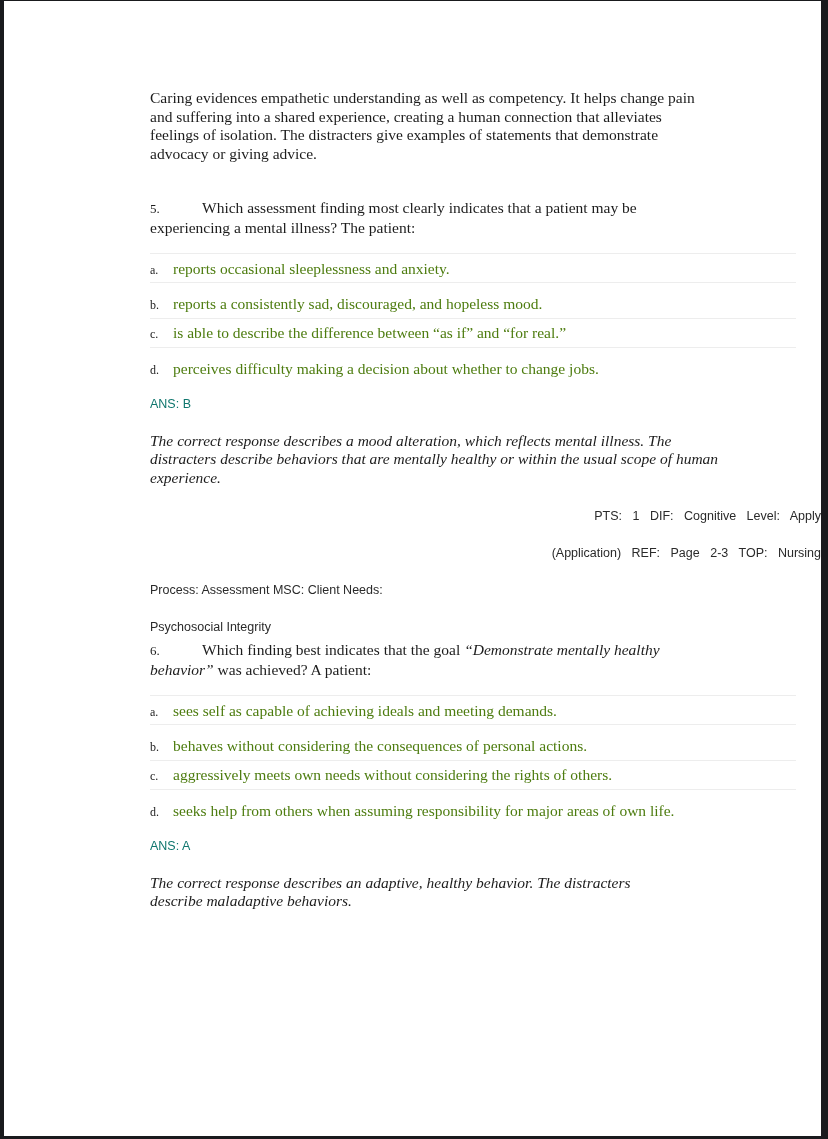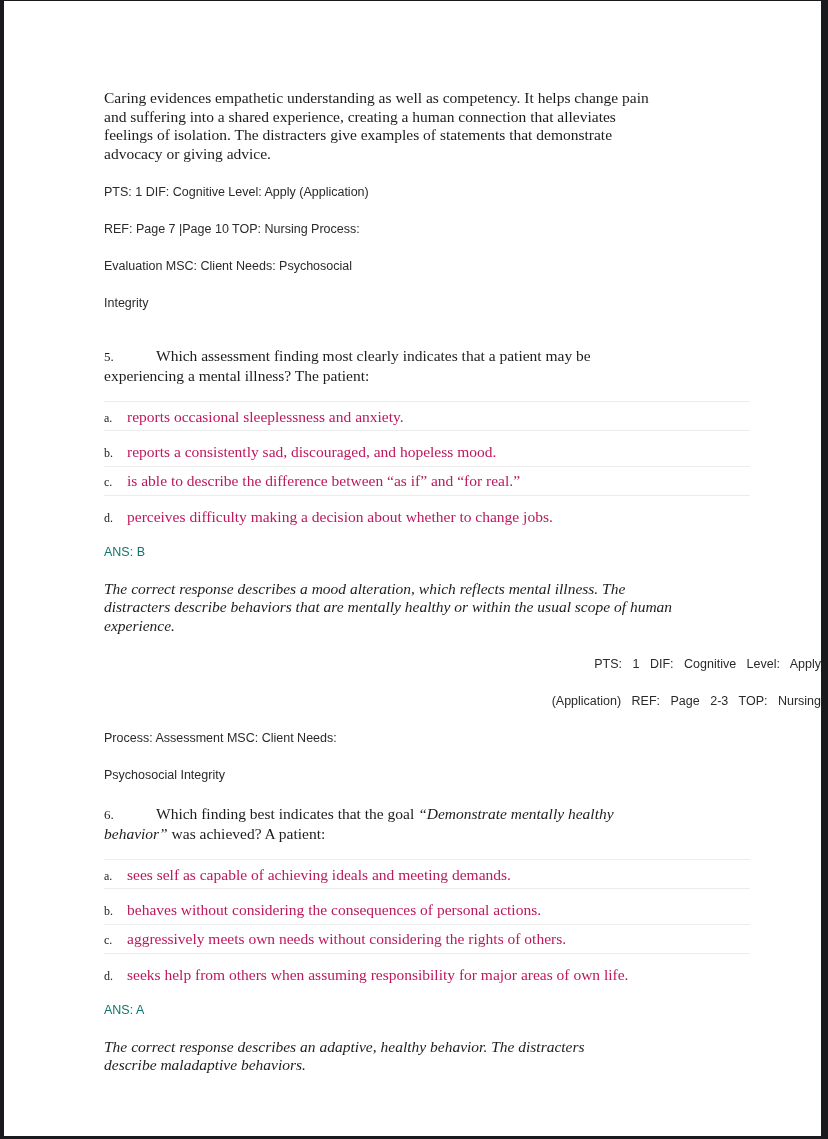--- a/index.html
+++ b/index.html
@@ -11,20 +11,21 @@
     overflow: hidden;
   }
   .page {
     position: absolute;
     left: 4px;
     top: 1px;
     right: 7px;
     bottom: 3px;
     background: #ffffff;
     overflow: hidden;
+    padding-left: 46px;
   }
   .content {
     padding: 88px 0 0 100px;
   }
   .serif {
     font-family: "Liberation Serif", serif;
     font-size: 15.5px;
     line-height: 18.5px;
     color: #1c1c1c;
     white-space: pre-line;
@@ -35,21 +36,21 @@
     font-family: "Liberation Sans", sans-serif;
     font-size: 12.5px;
     line-height: 15px;
     color: #2a2a2a;
     margin: 0 0 22px 0;
     white-space: pre;
   }
   .meta-line:last-child { margin-bottom: 0; }
   .meta-wide { word-spacing: 7px; text-align: right; }
   .question { margin-top: 36px; width: 646px; }
-  .question.q6 { margin-top: 22px; }
+  .question.q6 { margin-top: 6px; }
   .qnum {
     display: inline-block;
     width: 52px;
     font-size: 13px;
   }
   .opt-table { margin-top: 10px; width: 646px; }
   .opt-row {
     display: flex;
     align-items: baseline;
   }
@@ -60,21 +61,21 @@
   .opt-letter {
     flex: 0 0 23px;
     font-family: "Liberation Serif", serif;
     font-size: 12px;
     color: #1c1c1c;
   }
   .opt-text {
     font-family: "Liberation Serif", serif;
     font-size: 15.5px;
     line-height: 18.5px;
-    color: #be185d;
+    color: #4d7c0f;
     white-space: nowrap;
   }
   .answer {
     font-family: "Liberation Sans", sans-serif;
     font-size: 12.5px;
     line-height: 15px;
     color: #0f766e;
     margin-top: 18px;
     font-weight: normal;
   }
@@ -86,26 +87,20 @@
 
 <div class="frame">
   <div class="page">
     <div class="content">
 
       <p class="serif p-intro">Caring evidences empathetic understanding as well as competency. It helps change pain
 and suffering into a shared experience, creating a human connection that alleviates
 feelings of isolation. The distracters give examples of statements that demonstrate
 advocacy or giving advice.</p>
 
-      <div class="meta-block">
-          <div class="meta-line">PTS: 1 DIF: Cognitive Level: Apply (Application)</div>
-          <div class="meta-line">REF: Page 7 |Page 10 TOP: Nursing Process:</div>
-          <div class="meta-line">Evaluation MSC: Client Needs: Psychosocial</div>
-          <div class="meta-line">Integrity</div>
-        </div>
 
       <p class="serif question q5"><span class="qnum">5.</span><span>Which assessment finding most clearly indicates that a patient may be
 experiencing a mental illness? The patient:</span></p>
 
       <div class="opt-table">
         <div class="opt-row r1">
             <span class="opt-letter">a.</span>
             <span class="opt-text">reports occasional sleeplessness and anxiety.</span>
           </div>
         <div class="opt-row r2">

